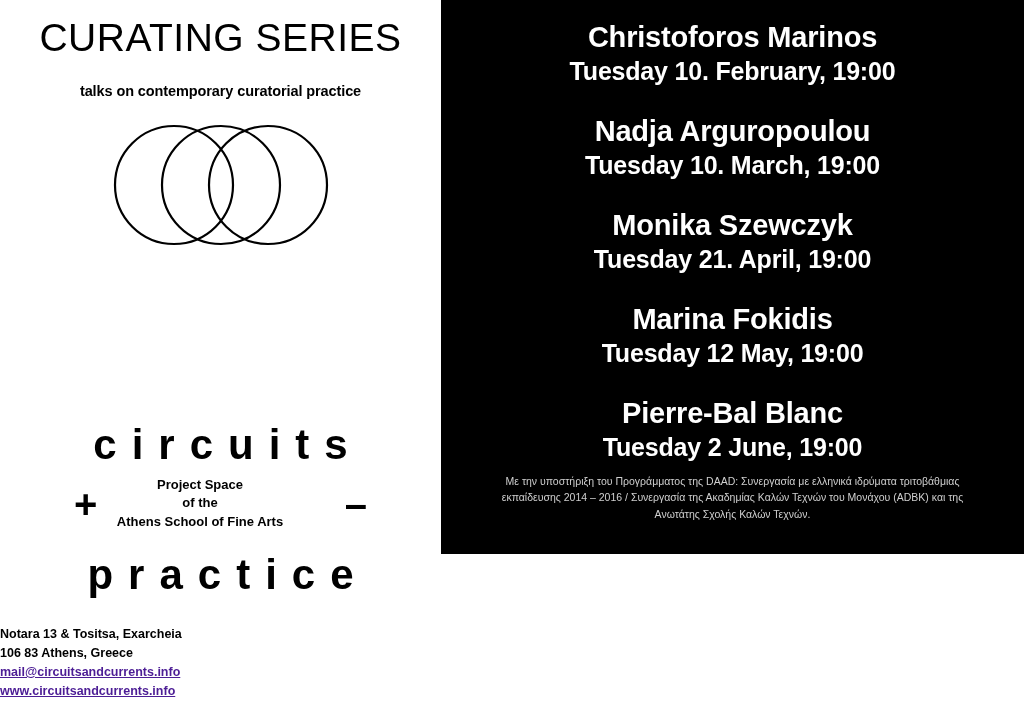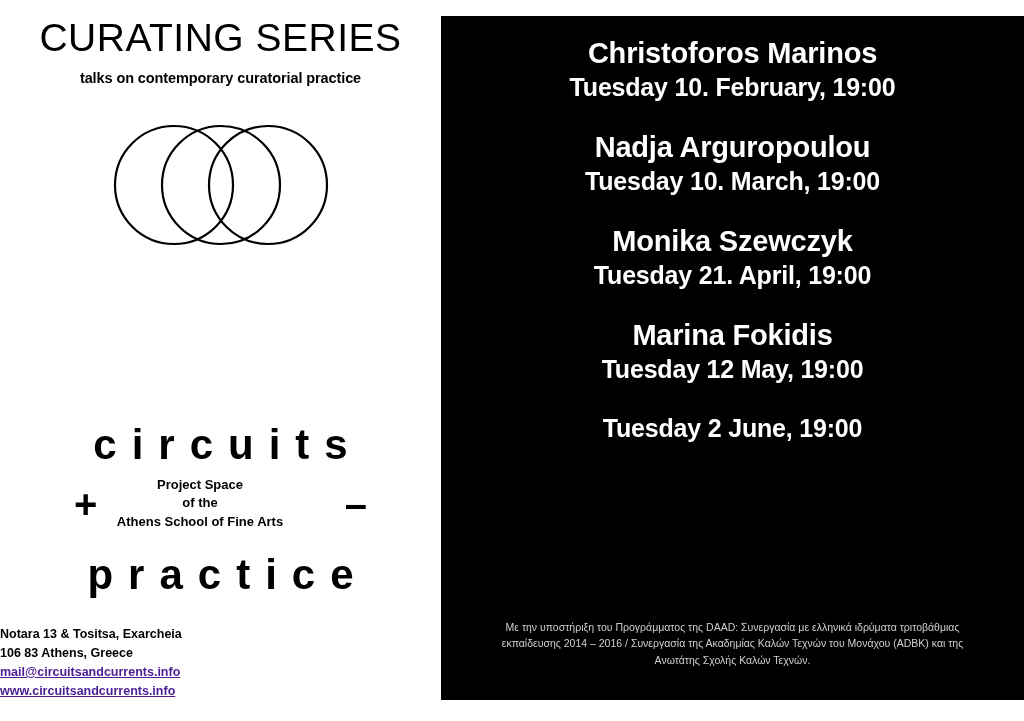--- a/index.html
+++ b/index.html
@@ -32,21 +32,21 @@
     text-align: center;
   }
   .main-title {
     font-size: 39px;
     font-weight: normal;
     letter-spacing: 0.5px;
     line-height: 1.05;
     white-space: nowrap;
   }
   .subtitle {
-    margin-top: 11px;
+    margin-top: 24px;
     font-size: 14.5px;
     font-weight: bold;
     letter-spacing: -0.1px;
     white-space: nowrap;
   }
   
   .circles {
     position: absolute;
     top: 117px;
     left: 50%;
@@ -105,24 +105,23 @@
   }
   .address-block a {
     color: #4c1d95;
     text-decoration: underline;
     display: block;
   }
   
   .right {
     position: relative;
     width: 583px;
-    height: 684px;
+    height: 554px;
     background: #000000;
     color: #ffffff;
-    margin-top: 16px;
   }
   .talks {
     position: absolute;
     top: 20px;
     left: 0;
     width: 583px;
     text-align: center;
   }
   .talk { margin-bottom: 26px; }
   .talk-name {
@@ -210,20 +209,21 @@
         <div class="talk-name">Monika Szewczyk</div>
         <div class="talk-date">Tuesday 21. April, 19:00</div>
       </div>
 
       <div class="talk">
         <div class="talk-name">Marina Fokidis</div>
         <div class="talk-date">Tuesday 12 May, 19:00</div>
       </div>
 
       <div class="talk">
+        <div class="talk-name">Pierre-Bal Blanc</div>
         <div class="talk-date">Tuesday 2 June, 19:00</div>
       </div>
 
     </div>
 
     <div class="funding">
       <div>Με την υποστήριξη του Προγράμματος της DAAD: Συνεργασία με ελληνικά ιδρύματα τριτοβάθμιας</div>
       <div>εκπαίδευσης 2014 – 2016 / Συνεργασία της Ακαδημίας Καλών Τεχνών του Μονάχου (ADBK) και της</div>
       <div>Ανωτάτης Σχολής Καλών Τεχνών.</div>
     </div>

